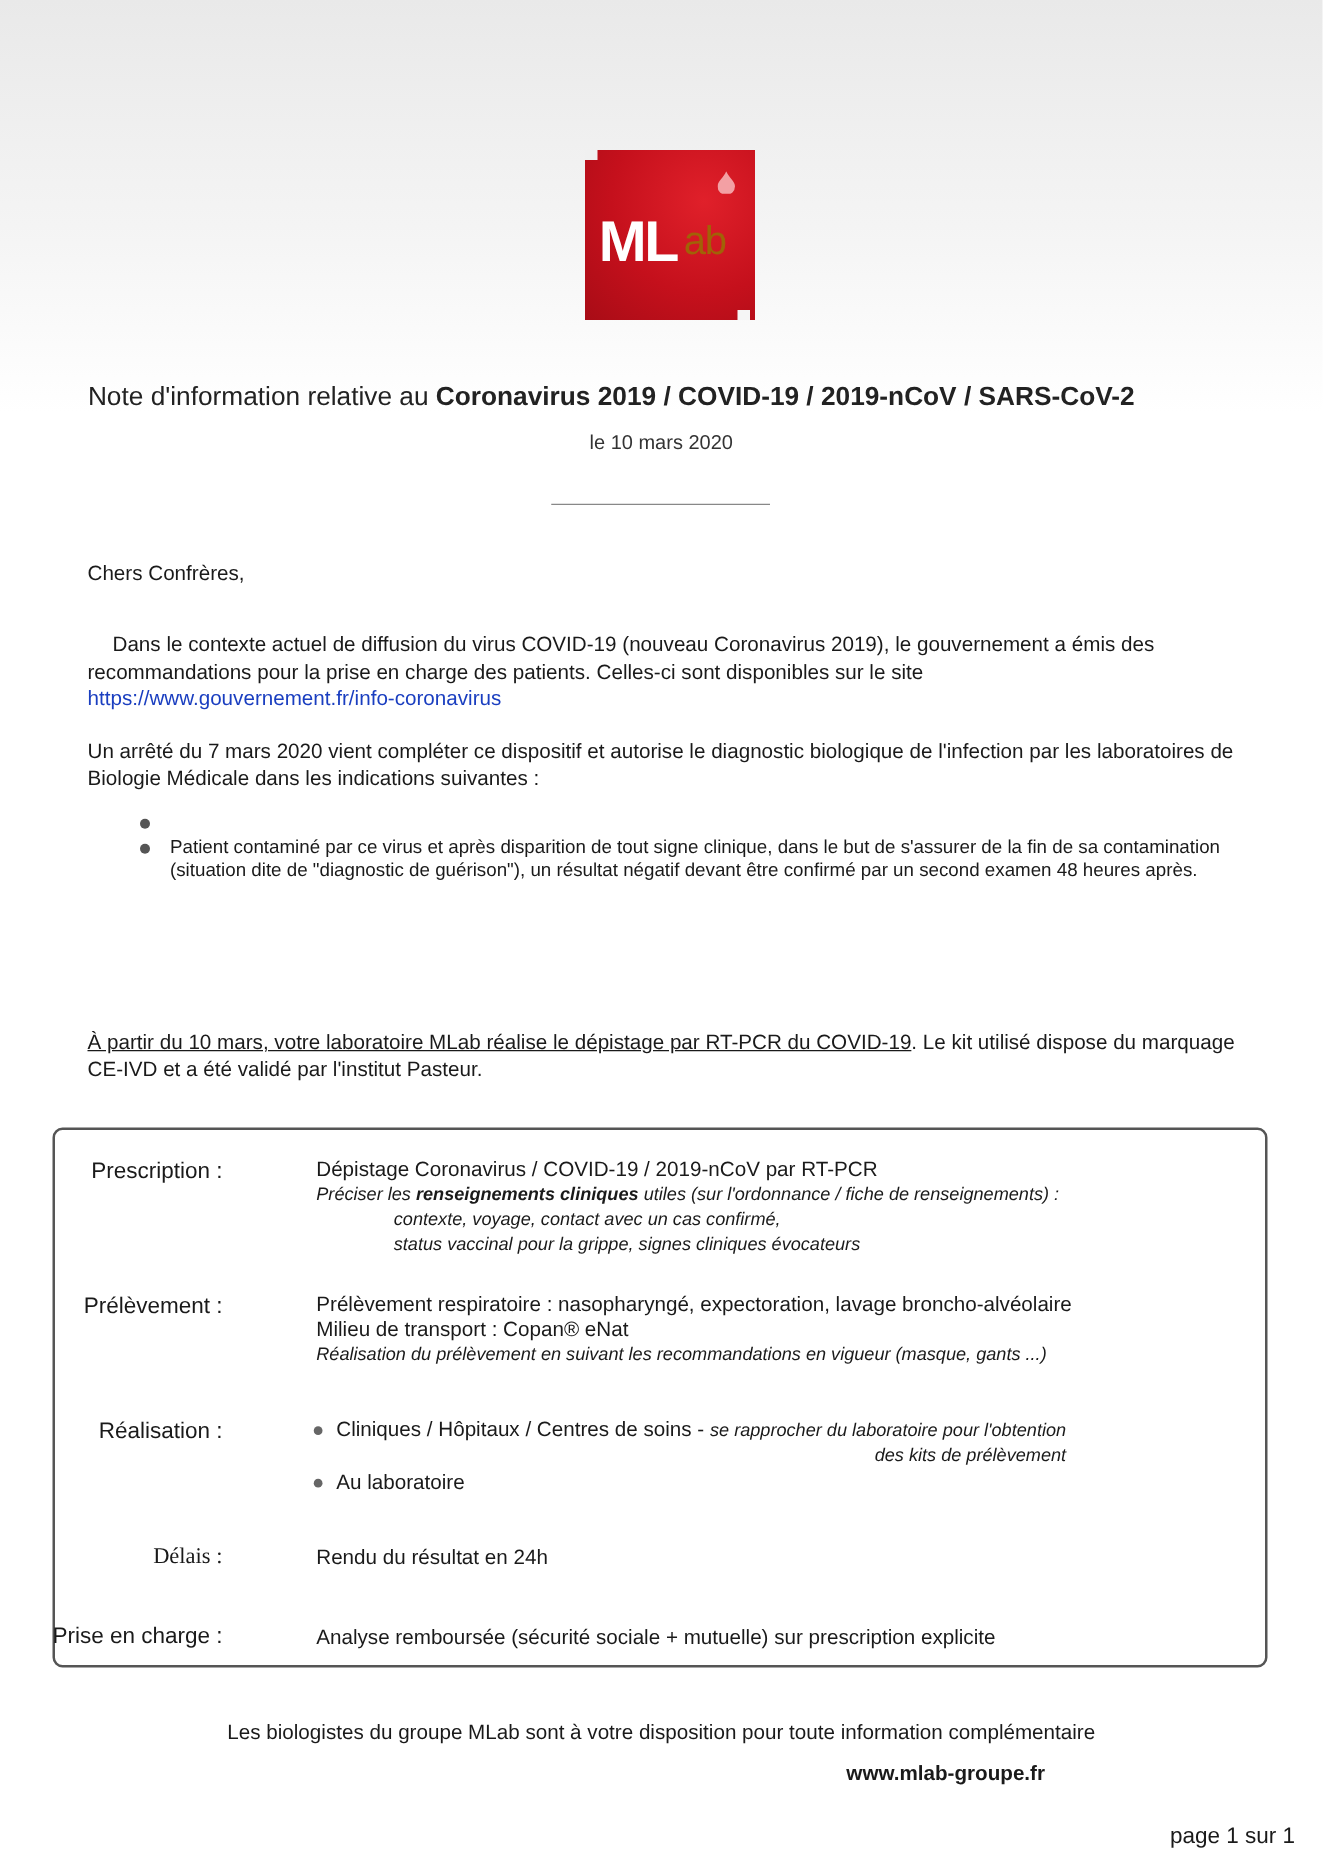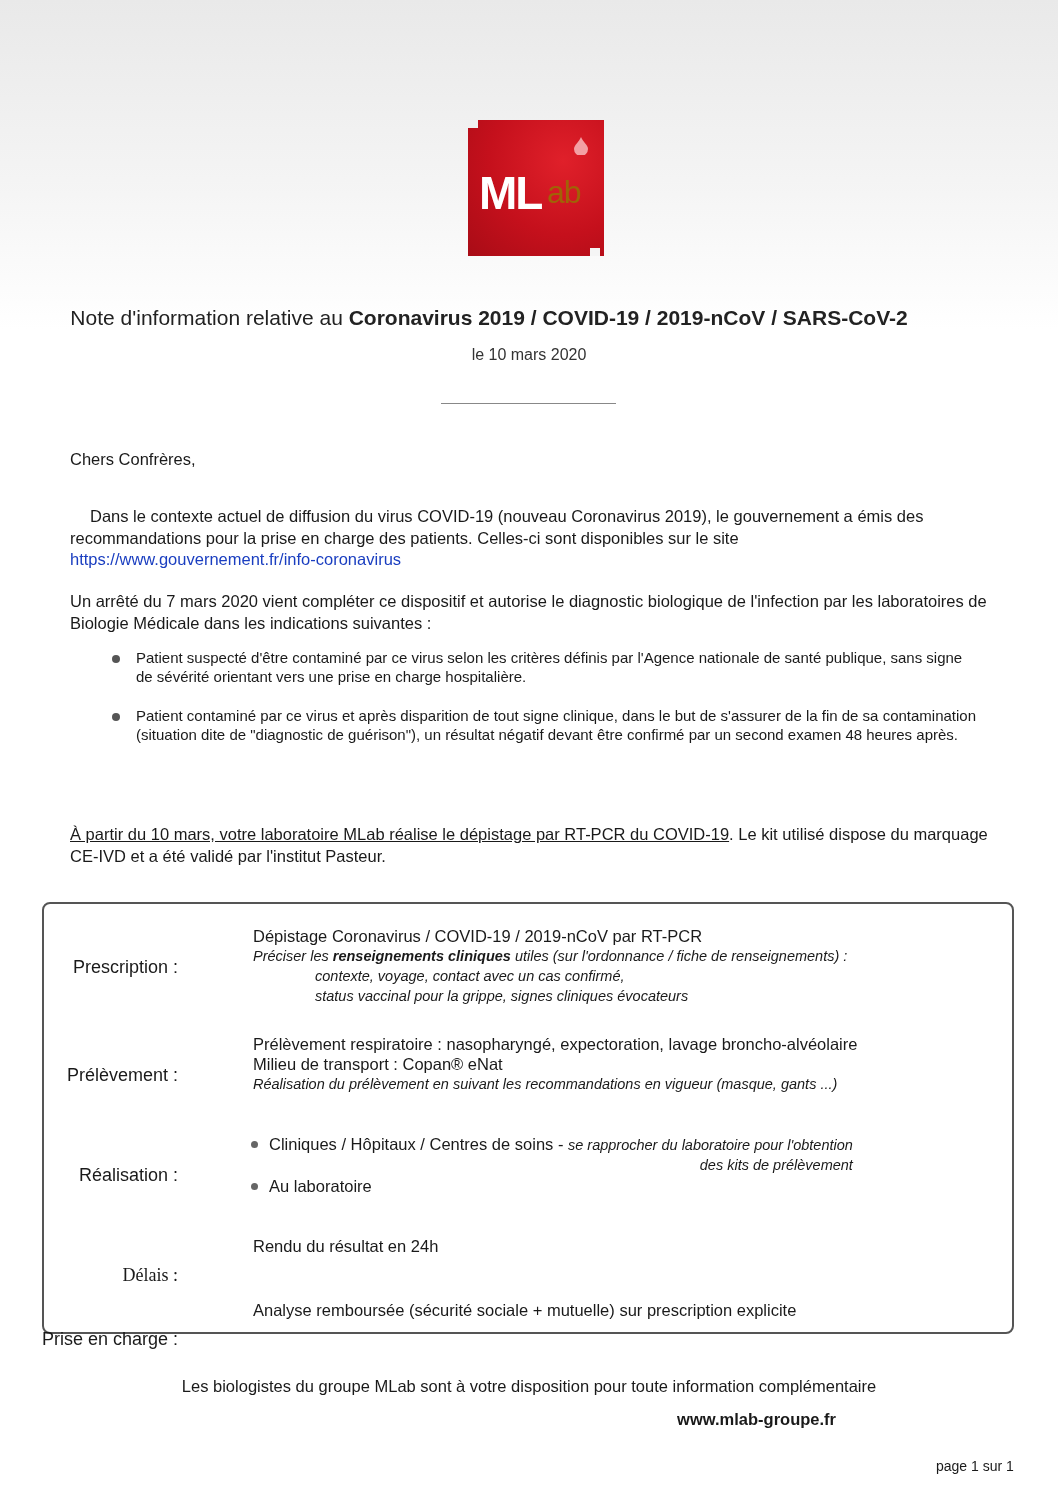--- a/index.html
+++ b/index.html
@@ -44,31 +44,31 @@
   .bullet-item { position: relative; padding-left: 26px; }
   .bullet-dot {
     position: absolute; left: 2px; top: 7px; width: 8px; height: 8px; border-radius: 50%; background: #555;
   }
   .underline { text-decoration: underline; }
   .box {
     left: 42px; top: 902px; width: 972px; height: 432px;
     border: 2px solid #555; border-radius: 8px; box-sizing: border-box;
   }
   .row-label {
-    position: absolute; right: 834px; font-size: 18px; color: #1a1a1a; text-align: right; white-space: nowrap; margin-top: 31px;
+    position: absolute; right: 834px; font-size: 18px; color: #1a1a1a; text-align: right; white-space: nowrap;
   }
   .row-content { position: absolute; left: 253px; font-size: 16.5px; color: #1a1a1a; line-height: 20px; }
   .row-content .it { font-style: italic; font-size: 14.5px; line-height: 20px; }
   .row-content .it b { font-weight: bold; }
   .sub { padding-left: 62px; }
   .real-item { position: relative; padding-left: 18px; }
   .real-item .bullet-dot { left: 0; top: 7px; width: 7px; height: 7px; background: #666; }
   .footer-note { left: 0; width: 1058px; top: 1377px; text-align: center; font-size: 16.5px; }
   .footer-url { left: 0; width: 836px; top: 1410px; text-align: right; font-size: 16.5px; font-weight: bold; }
-  .page-num { left: 936px; top: 1458px; font-size: 14px; }
+  .page-num { left: 936px; top: 1458px; font-size: 18px; }
 </style>
 </head>
 <body>
 
 <div class="abs logo">
   <div class="sq"></div>
   <div class="notch-tl"></div>
   <div class="notch-br"></div>
   <svg class="drop" viewBox="0 0 14 18">
     <path d="M7 0 C9 5 14 8 14 12 A7 7 0 0 1 0 12 C0 8 5 5 7 0 Z" fill="#f3a0a4"></path>
@@ -88,21 +88,20 @@
 <div class="abs p" style="top:506px;">
   <span class="indent"></span><span>Dans le contexte actuel de diffusion du virus COVID-19 (nouveau Coronavirus 2019), le gouvernement a émis des recommandations pour la prise en charge des patients. Celles-ci sont disponibles sur le site</span><br>
   <a class="link" href="#">https://www.gouvernement.fr/info-coronavirus</a>
 </div>
 
 <div class="abs p" style="top:591px;">Un arrêté du 7 mars 2020 vient compléter ce dispositif et autorise le diagnostic biologique de l'infection par les laboratoires de Biologie Médicale dans les indications suivantes :</div>
 
 <div class="abs bullets" style="top:648px;">
   <div class="bullet-item">
     <span class="bullet-dot"></span>
-    <span>Patient suspecté d'être contaminé par ce virus selon les critères définis par l'Agence nationale de santé publique, sans signe de sévérité orientant vers une prise en charge hospitalière.</span>
   </div>
   <div class="bullet-item" style="margin-top:20px;">
     <span class="bullet-dot"></span>
     <span>Patient contaminé par ce virus et après disparition de tout signe clinique, dans le but de s'assurer de la fin de sa contamination (situation dite de "diagnostic de guérison"), un résultat négatif devant être confirmé par un second examen 48 heures après.</span>
   </div>
 </div>
 
 <div class="abs p" style="top:824px;">
   <span class="underline">À partir du 10 mars, votre laboratoire MLab réalise le dépistage par RT-PCR du COVID-19</span><span>. Le kit utilisé dispose du marquage CE-IVD et a été validé par l'institut Pasteur.</span>
 </div>

